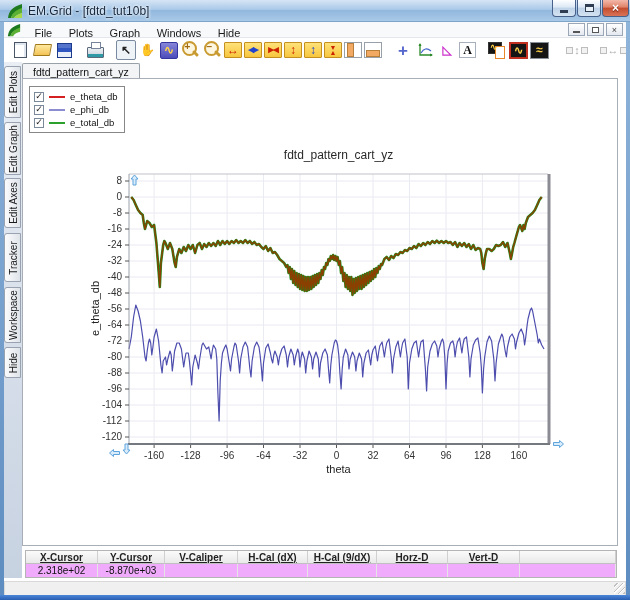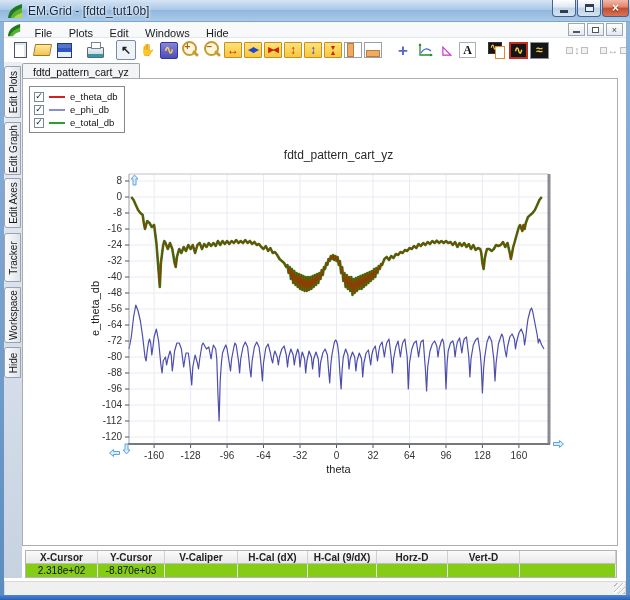--- a/index.html
+++ b/index.html
@@ -91,22 +91,22 @@
   .cb{width:10px;height:10px;border:1px solid #7a8a9a;background:#fff;display:flex;align-items:center;justify-content:center;
     font-size:9px;line-height:1;color:#222;}
   .swatch{width:16px;height:2px;}
   .legend-label{font-size:9.5px;color:#111;}
   .chart-box{position:absolute;left:64px;top:67px;width:480px;height:330px;}
   svg text{font-family:"Liberation Sans",sans-serif;}
   
   .cursor-table{position:absolute;left:25px;top:550px;width:592px;height:28px;border:1px solid #b4b4b4;
     display:grid;grid-template-columns:72px 67px 73px 70px 69px 71px 72px 1fr;grid-template-rows:13px 13px;font-size:10px;}
   .ct-h{background:linear-gradient(#fbfbfb,#e9e9e9);border-right:1px solid #d0d0d0;border-bottom:1px solid #c0c0c0;
-    display:flex;align-items:center;justify-content:center;font-weight:bold;color:#222;}
-  .ct-v{background:#84cc16;border-right:1px solid #e4e4e4;display:flex;align-items:center;justify-content:center;color:#111;}
+    display:flex;align-items:center;justify-content:center;font-weight:bold;color:#222;text-decoration:underline;}
+  .ct-v{background:#f0abfc;border-right:1px solid #e4e4e4;display:flex;align-items:center;justify-content:center;color:#111;}
   
   .statusbar{position:absolute;left:4px;right:4px;top:581px;height:15px;background:#f0f0f0;border:1px solid #d9d9d9;}
   .grip{position:absolute;right:1px;bottom:1px;width:11px;height:11px;
     background:repeating-linear-gradient(135deg,transparent 0 2px,#c0c0c0 2px 3px,#fff 3px 4px);}
 </style>
 </head>
 <body>
 
 <div class="window">
 
@@ -133,21 +133,21 @@
   <div class="menubar">
     <span class="app-mini">
       <svg width="14" height="14" viewBox="0 0 16 16">
         <path d="M1,15 C2,8 5,4 15,1 L15,6 C9,8 5,11 4,15 Z" fill="#1e7a1e"></path>
         <path d="M4,15 C5,10 9,7 15,5 L15,10 C11,11 8,13 7,15 Z" fill="#5cb034"></path>
       </svg>
     </span>
     <span style="display:inline-block;width:20px;"></span>
     <span class="menu-item">File</span>
     <span class="menu-item">Plots</span>
-    <span class="menu-item">Edit</span>
+    <span class="menu-item">Graph</span>
     <span class="menu-item">Windows</span>
     <span class="menu-item">Hide</span>
     <span class="mdi-group">
       <span class="mdi-btn">
           <span class="mdi-ic-min"></span>
         </span>
       <span class="mdi-btn">
           <span class="mdi-ic-rest"></span>
         </span>
       <span class="mdi-btn">

